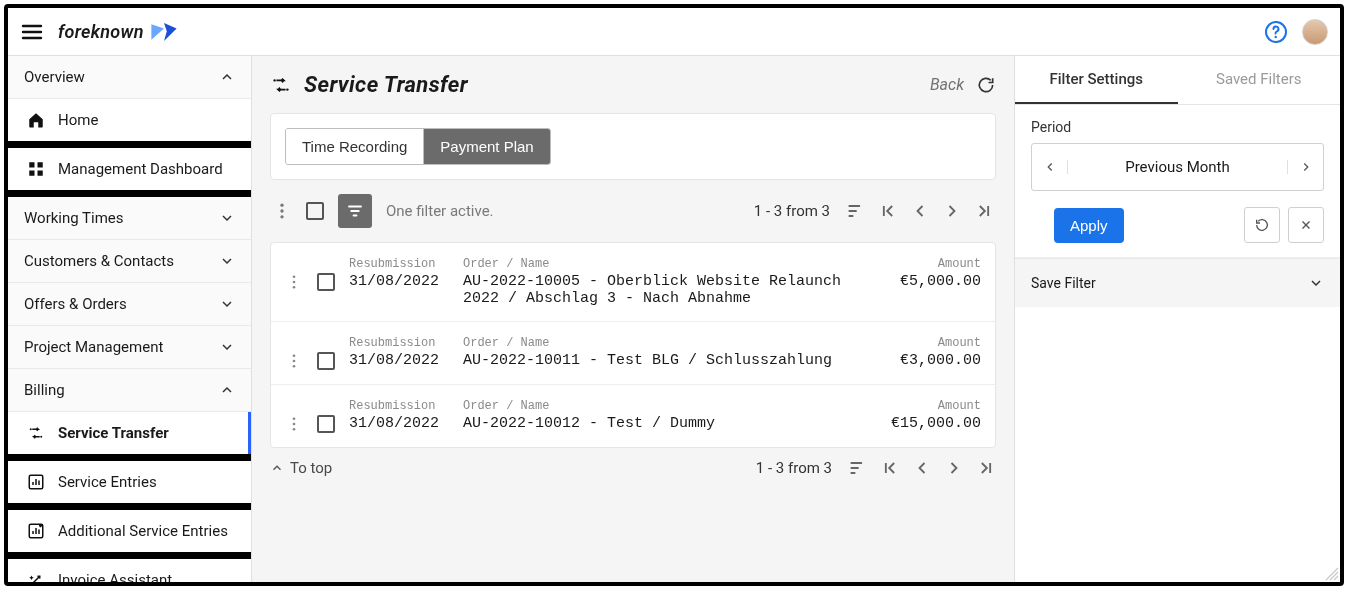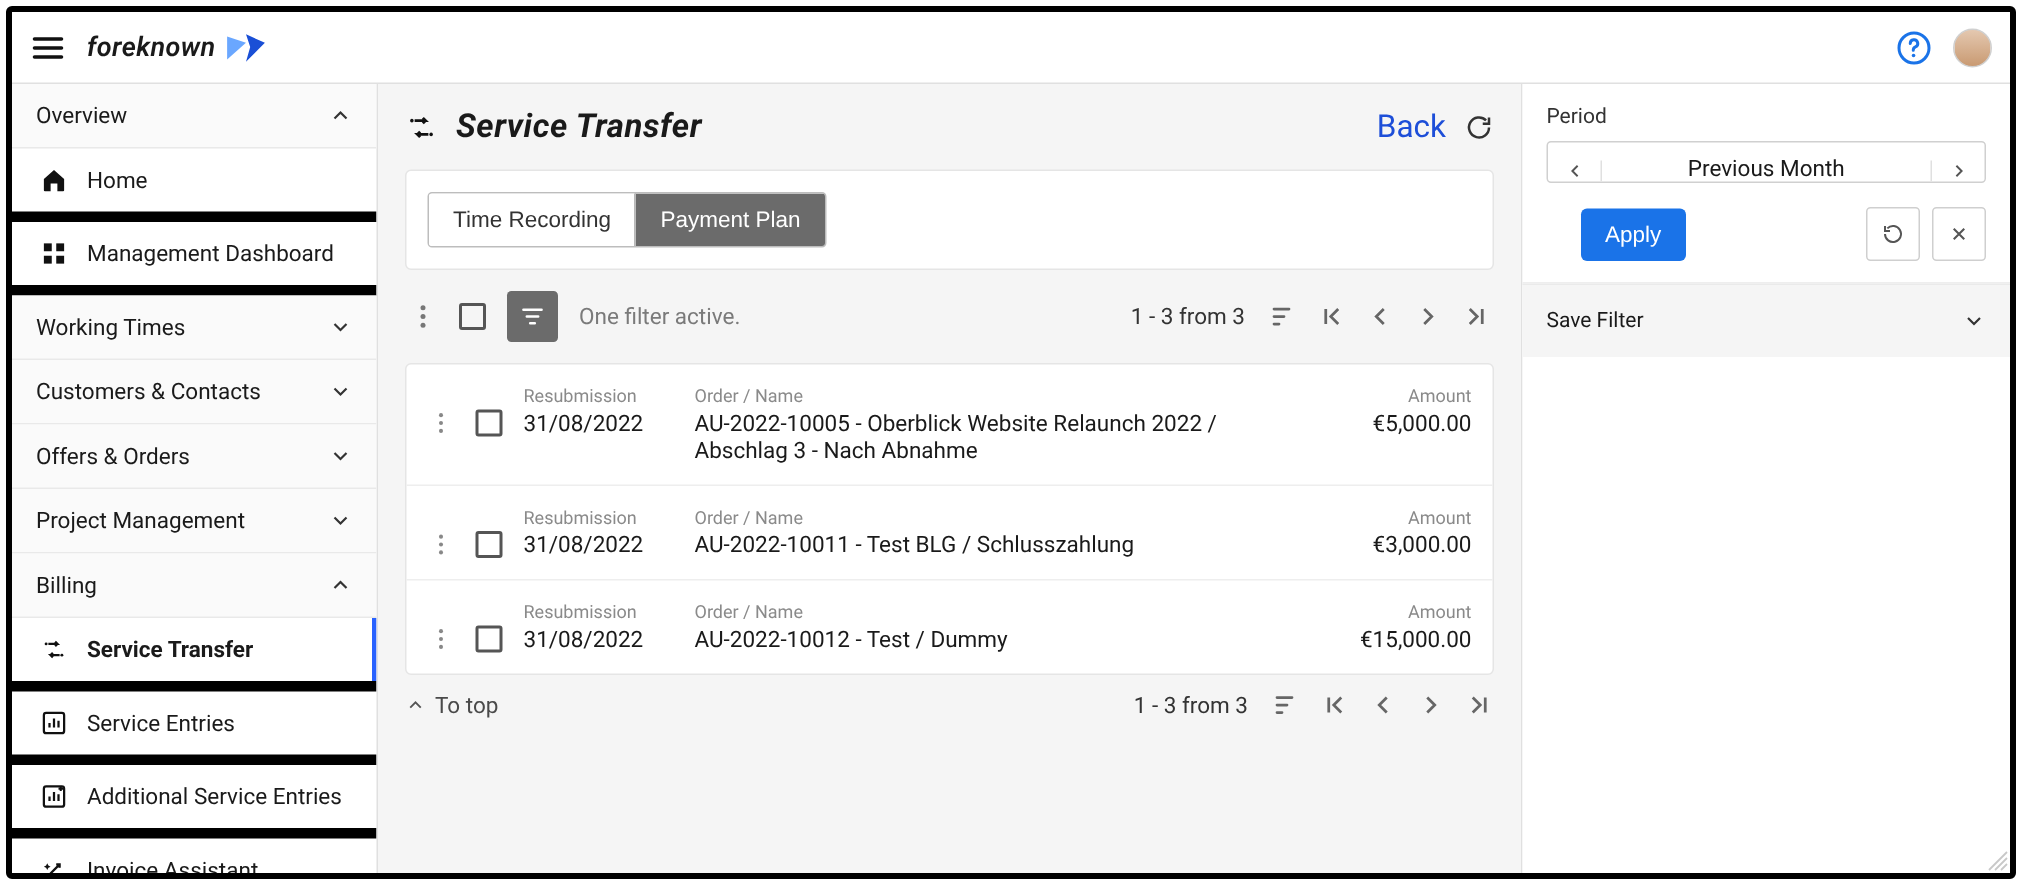--- a/index.html
+++ b/index.html
@@ -29,21 +29,21 @@
   .nav-item.active { font-weight: 700; position: relative; }
   .nav-item.active::after { content: ""; position: absolute; right: 0; top: 0; bottom: 0; width: 3px; background: #2962ff; }
   .chev { width: 16px; height: 16px; }
 
   
   .main { flex: 1; background: #f5f5f5; overflow: auto; padding: 0; border-right: 1px solid #e0e0e0; }
   .page-header { display: flex; align-items: center; padding: 16px 18px 10px; gap: 12px; }
   .page-header h1 { font-size: 22px; font-style: italic; font-weight: 700; letter-spacing: 0.4px; font-family: inherit; }
   .page-header .ph-icon { width: 22px; height: 22px; }
   .page-header .ph-spacer { flex: 1; }
-  .page-header .back { color: #1d4ed8; font-size: 21px; cursor: pointer; }
+  .page-header .back { color: #737373; font-size: 16px; cursor: pointer; font-style: italic; }
   .page-header .refresh-btn { width: 20px; height: 20px; color: #444; cursor: pointer; }
 
   .card { background: #fff; border: 1px solid #e5e5e5; border-radius: 4px; }
 
   .tabs-card { margin: 6px 18px 10px; padding: 14px; display: inline-block; width: calc(100% - 36px); }
   .seg { display: inline-flex; border: 1px solid #bdbdbd; border-radius: 3px; overflow: hidden; }
   .seg button { border: none; background: #fff; padding: 9px 16px; font-size: 15px; cursor: pointer; color: #333; }
   .seg button + button { border-left: 1px solid #bdbdbd; }
   .seg button.active { background: #6b6b6b; color: #fff; }
 
@@ -51,21 +51,21 @@
   .tb-more { width: 20px; height: 20px; color: #777; cursor: pointer; }
   .tb-check { width: 18px; height: 18px; border: 2px solid #555; border-radius: 2px; cursor: pointer; }
   .tb-filter { width: 34px; height: 34px; background: #6b6b6b; color: #fff; display: inline-flex; align-items: center; justify-content: center; border-radius: 3px; cursor: pointer; }
   .tb-text { color: #7a7a7a; font-size: 15px; }
   .tb-spacer { flex: 1; }
   .pager { display: flex; align-items: center; gap: 12px; color: #555; }
   .pager .count { font-size: 15px; color: #333; margin-right: 4px; }
   .pager .pg-icon { width: 20px; height: 20px; color: #666; cursor: pointer; }
 
   .list-card { margin: 0 18px 10px; width: calc(100% - 36px); }
-  .row { display: flex; align-items: flex-start; padding: 14px 14px; gap: 14px; border-top: 1px solid #eee; }
+  .row { display: flex; align-items: flex-start; padding: 14px 14px; gap: 14px; border-top: 1px solid #eee; font-family: Liberation Mono, monospace; }
   .row:first-child { border-top: none; }
   .row .r-more { width: 18px; height: 18px; color: #888; cursor: pointer; margin-top: 16px; }
   .row .r-check { width: 18px; height: 18px; border: 2px solid #555; border-radius: 2px; margin-top: 16px; cursor: pointer; }
   .cell { display: flex; flex-direction: column; gap: 2px; }
   .cell .label { font-size: 12px; color: #8a8a8a; }
   .cell .value { font-size: 15px; color: #1a1a1a; }
   .c-date { width: 100px; }
   .c-name { flex: 1; }
   .c-amount { width: 120px; text-align: right; align-items: flex-end; }
 
@@ -73,21 +73,21 @@
   .to-top { display: inline-flex; align-items: center; gap: 6px; color: #4a4a4a; font-size: 15px; cursor: pointer; }
 
   
   .filter-panel { width: 325px; background: #fff; display: flex; flex-direction: column; }
   .fp-tabs { display: flex; border-bottom: 1px solid #e5e5e5; }
   .fp-tab { flex: 1; text-align: center; padding: 14px 0; font-size: 15px; color: #333; cursor: pointer; border-bottom: 2px solid transparent; }
   .fp-tab.active { border-bottom-color: #333; font-weight: 500; }
   .fp-tab.inactive { color: #9a9a9a; }
   .fp-body { padding: 14px 16px; display: flex; flex-direction: column; gap: 16px; border-bottom: 1px solid #eee; }
   .fp-label { font-size: 14px; color: #333; }
-  .period-stepper { display: flex; border: 1px solid #d0d0d0; border-radius: 3px; overflow: hidden; align-items: flex-end; height: 28px; }
+  .period-stepper { display: flex; border: 1px solid #d0d0d0; border-radius: 3px; overflow: hidden; align-items: center; height: 48px; }
   .ps-btn { width: 36px; display: flex; align-items: center; justify-content: center; cursor: pointer; color: #555; }
   .ps-btn:first-child { border-right: 1px solid #e0e0e0; }
   .ps-btn:last-child { border-left: 1px solid #e0e0e0; }
   .ps-value { flex: 1; display: flex; align-items: center; justify-content: center; font-size: 15px; }
   .fp-actions { display: flex; align-items: center; gap: 8px; margin-left: 23px; }
   .apply-btn { background: #1a73e8; color: #fff; border: none; border-radius: 4px; padding: 9px 16px; font-size: 15px; cursor: pointer; }
   .fp-spacer { flex: 1; }
   .square-btn { width: 36px; height: 36px; border: 1px solid #cfcfcf; border-radius: 3px; display: inline-flex; align-items: center; justify-content: center; cursor: pointer; color: #555; background: #fff; }
   .save-filter-row { display: flex; align-items: center; justify-content: space-between; padding: 16px 16px; background: #f5f5f5; border-top: 1px solid #eaeaea; cursor: pointer; }
 
@@ -362,20 +362,24 @@
               <path d="M9 6l6 6-6 6" fill="none" stroke="#666" stroke-width="2.2"></path>
             </svg>
           <svg class="pg-icon" viewBox="0 0 24 24">
               <path d="M17 6v12M7 6l6 6-6 6" fill="none" stroke="#666" stroke-width="2.2"></path>
             </svg>
         </div>
       </div>
     </main>
 
     <aside class="filter-panel">
+      <div class="fp-tabs">
+        <div class="fp-tab active">Filter Settings</div>
+        <div class="fp-tab inactive">Saved Filters</div>
+      </div>
       <div class="fp-body">
         <div>
           <div class="fp-label">Period</div>
           <div class="period-stepper" style="margin-top:8px">
             <div class="ps-btn">
               <svg width="14" height="14" viewBox="0 0 24 24">
                   <path d="M15 6l-6 6 6 6" fill="none" stroke="#555" stroke-width="2.2"></path>
                 </svg>
             </div>
             <div class="ps-value">Previous Month</div>

